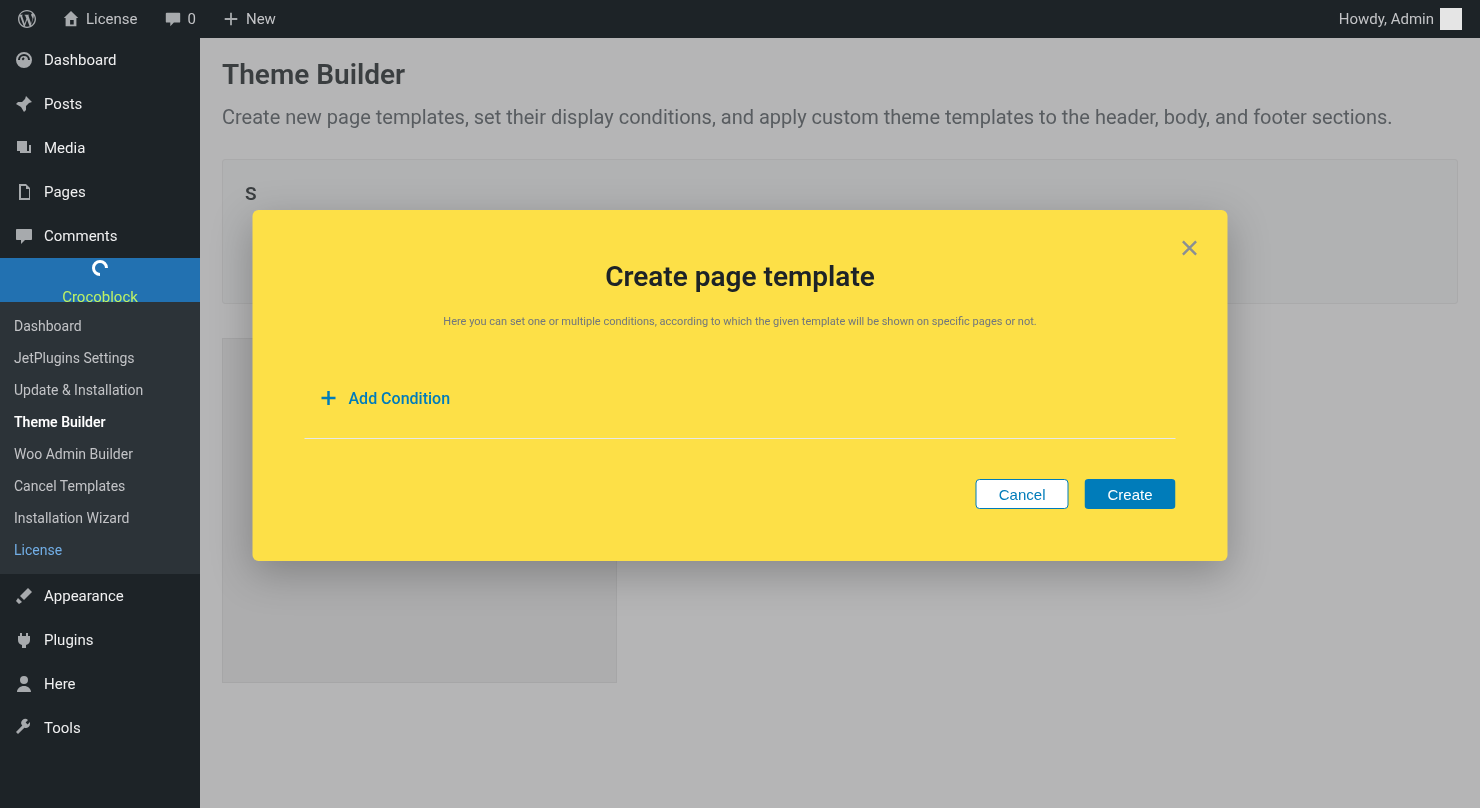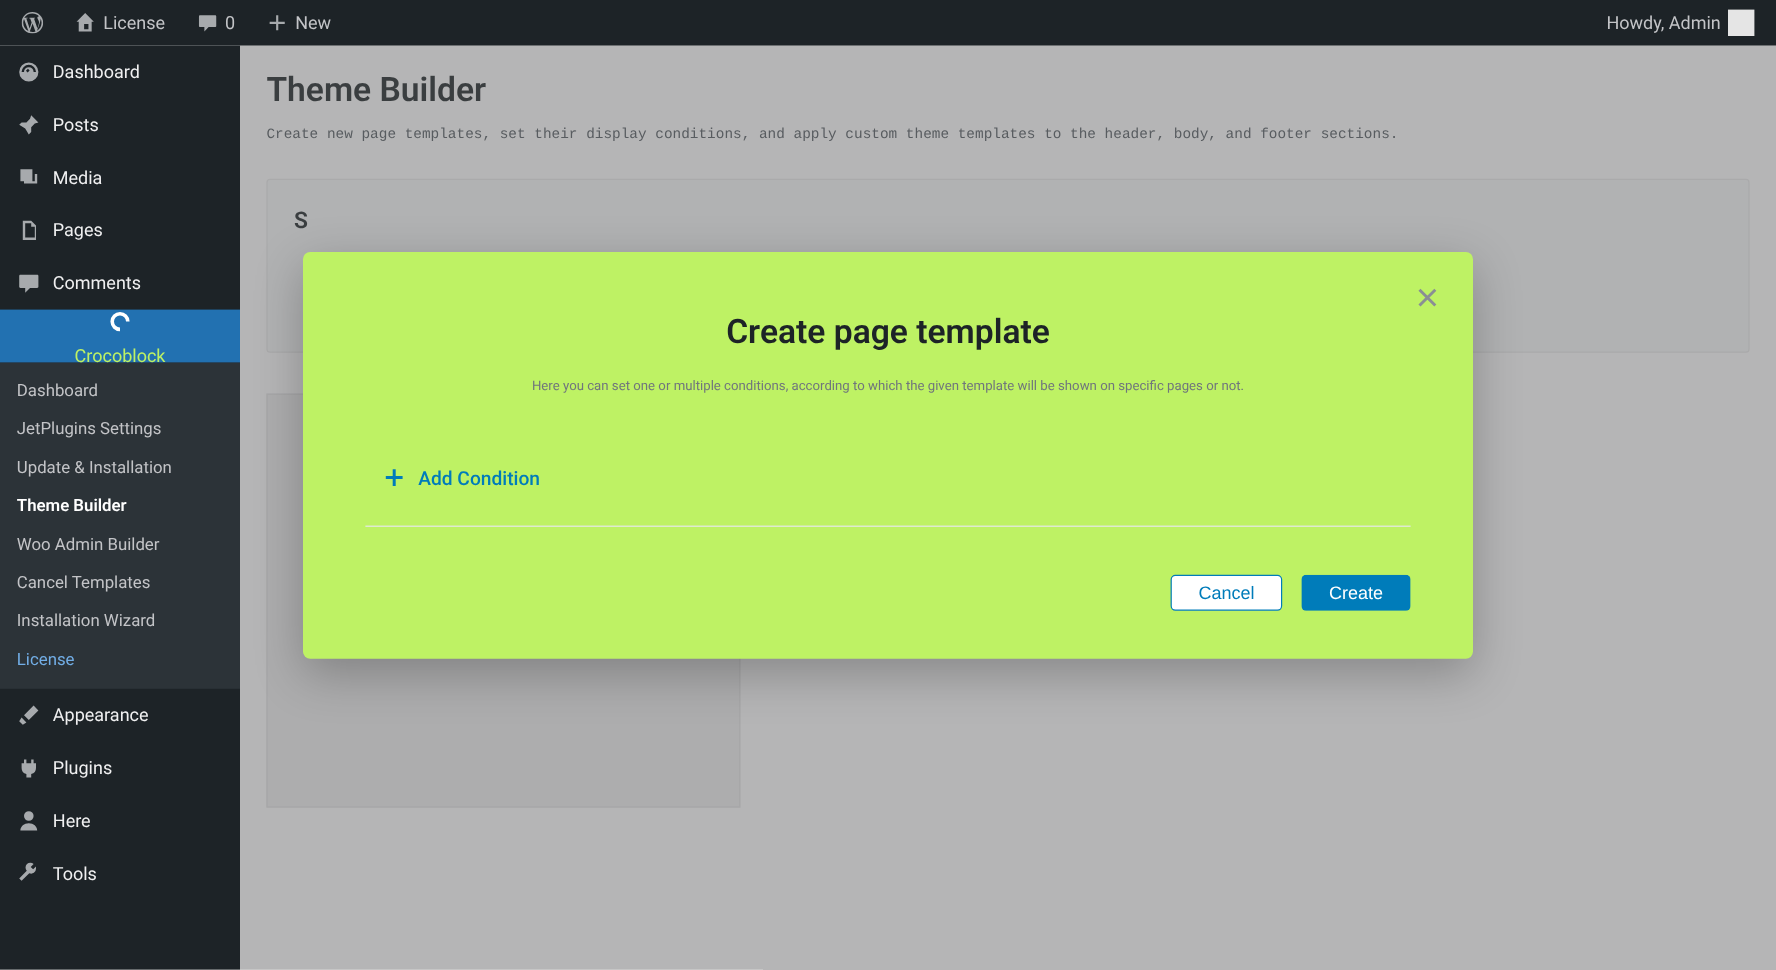--- a/index.html
+++ b/index.html
@@ -96,24 +96,23 @@
       background: #f0f0f1;
       overflow: hidden;
     }
     .page-title {
       font-size: 28px;
       font-weight: 600;
       color: #1d2327;
       margin-bottom: 14px;
     }
     .page-desc {
-      font-size: 12px;
+      font-size: 20px;
       color: #50575e;
       margin-bottom: 30px;
-      font-family: Liberation Mono, monospace;
     }
     .panel {
       border: 1px solid #dcdcde;
       background: #e9eaec;
       border-radius: 3px;
       height: 145px;
       padding: 22px;
       font-size: 19px;
       font-weight:600;
       color:#1d2327;
@@ -130,25 +129,25 @@
     .overlay {
       position: absolute;
       top: 38px; left: 200px; right: 0; bottom: 0;
       background: rgba(100,100,100,0.42);
       z-index: 20;
     }
     .modal {
       position: absolute;
       top: 210px; left: 50%; transform: translateX(-50%);
       width: 975px;
-      background: #bef264;
+      background: #fde047;
       border-radius: 6px;
       z-index: 30;
       box-shadow: 0 12px 40px rgba(0,0,0,0.25);
-      padding: 30px 52px 40px;
+      padding: 30px 52px 52px;
     }
     .modal-close {
       position: absolute; right: 24px; top: 24px;
       width: 28px; height: 28px;
       cursor: pointer;
       display:flex; align-items:center; justify-content:center;
     }
     .modal-close svg { width: 22px; height: 22px; stroke: #8a8f94; stroke-width: 2.2; fill: none; }
     .modal-title {
       text-align: center;

